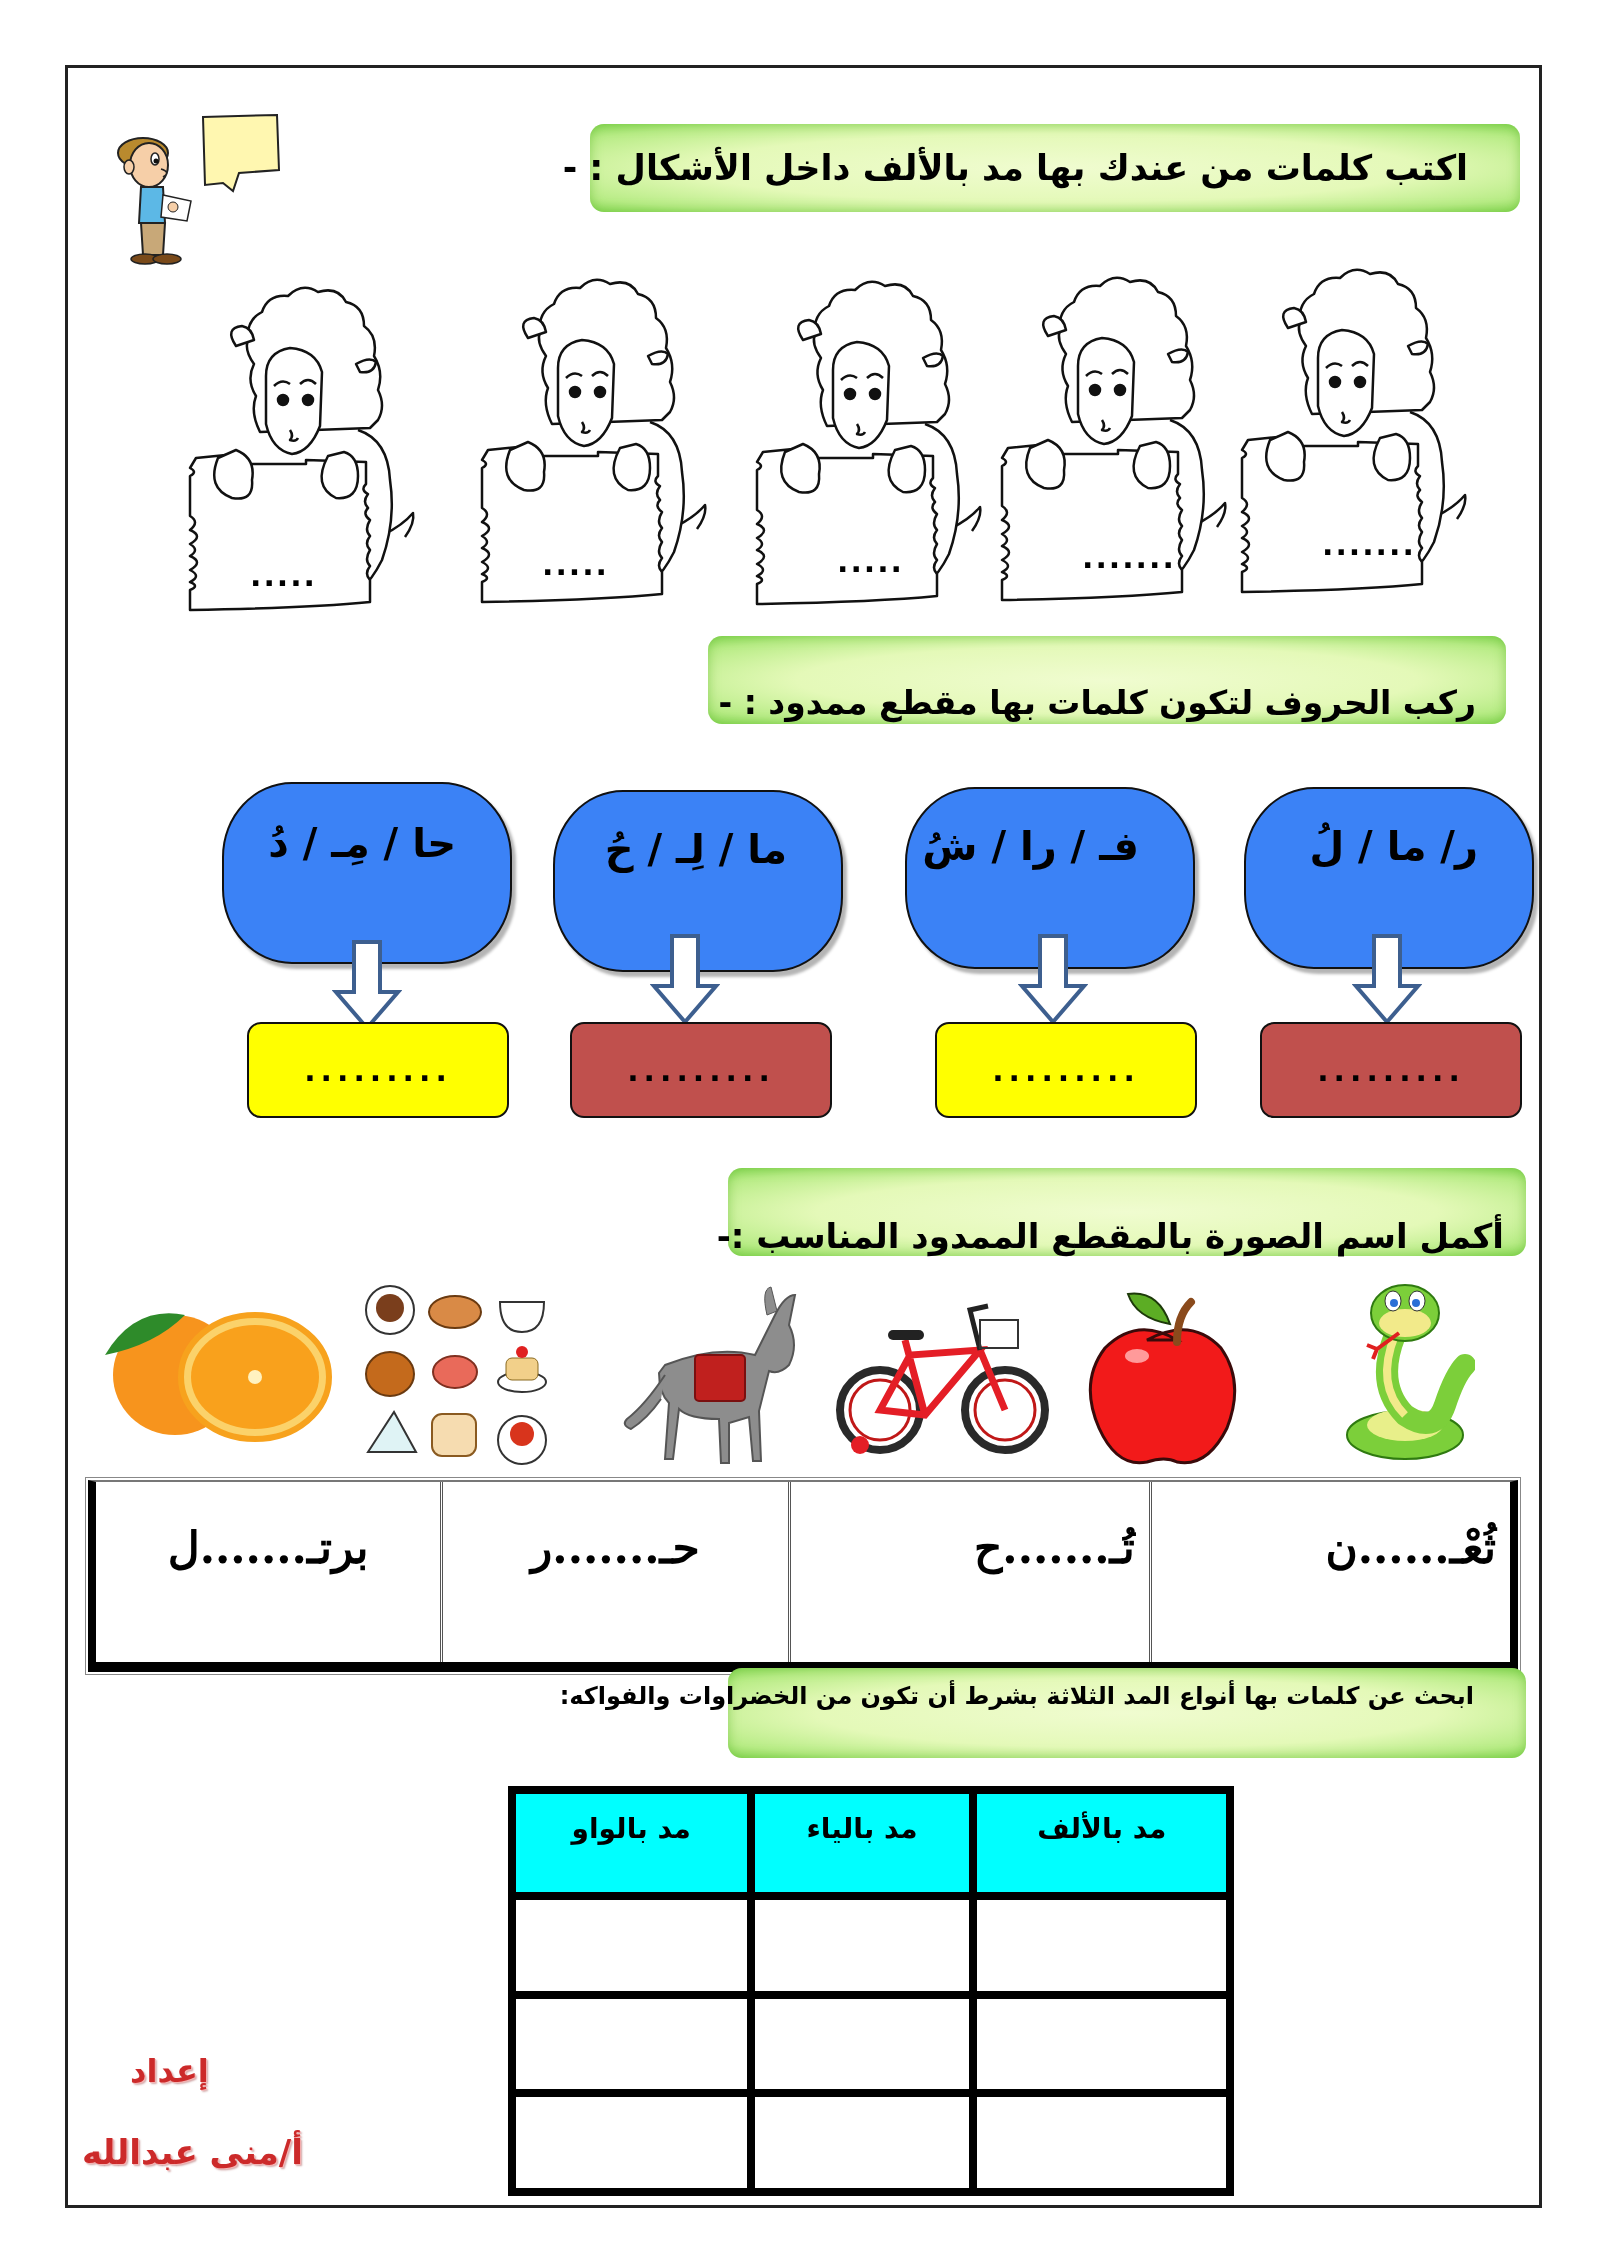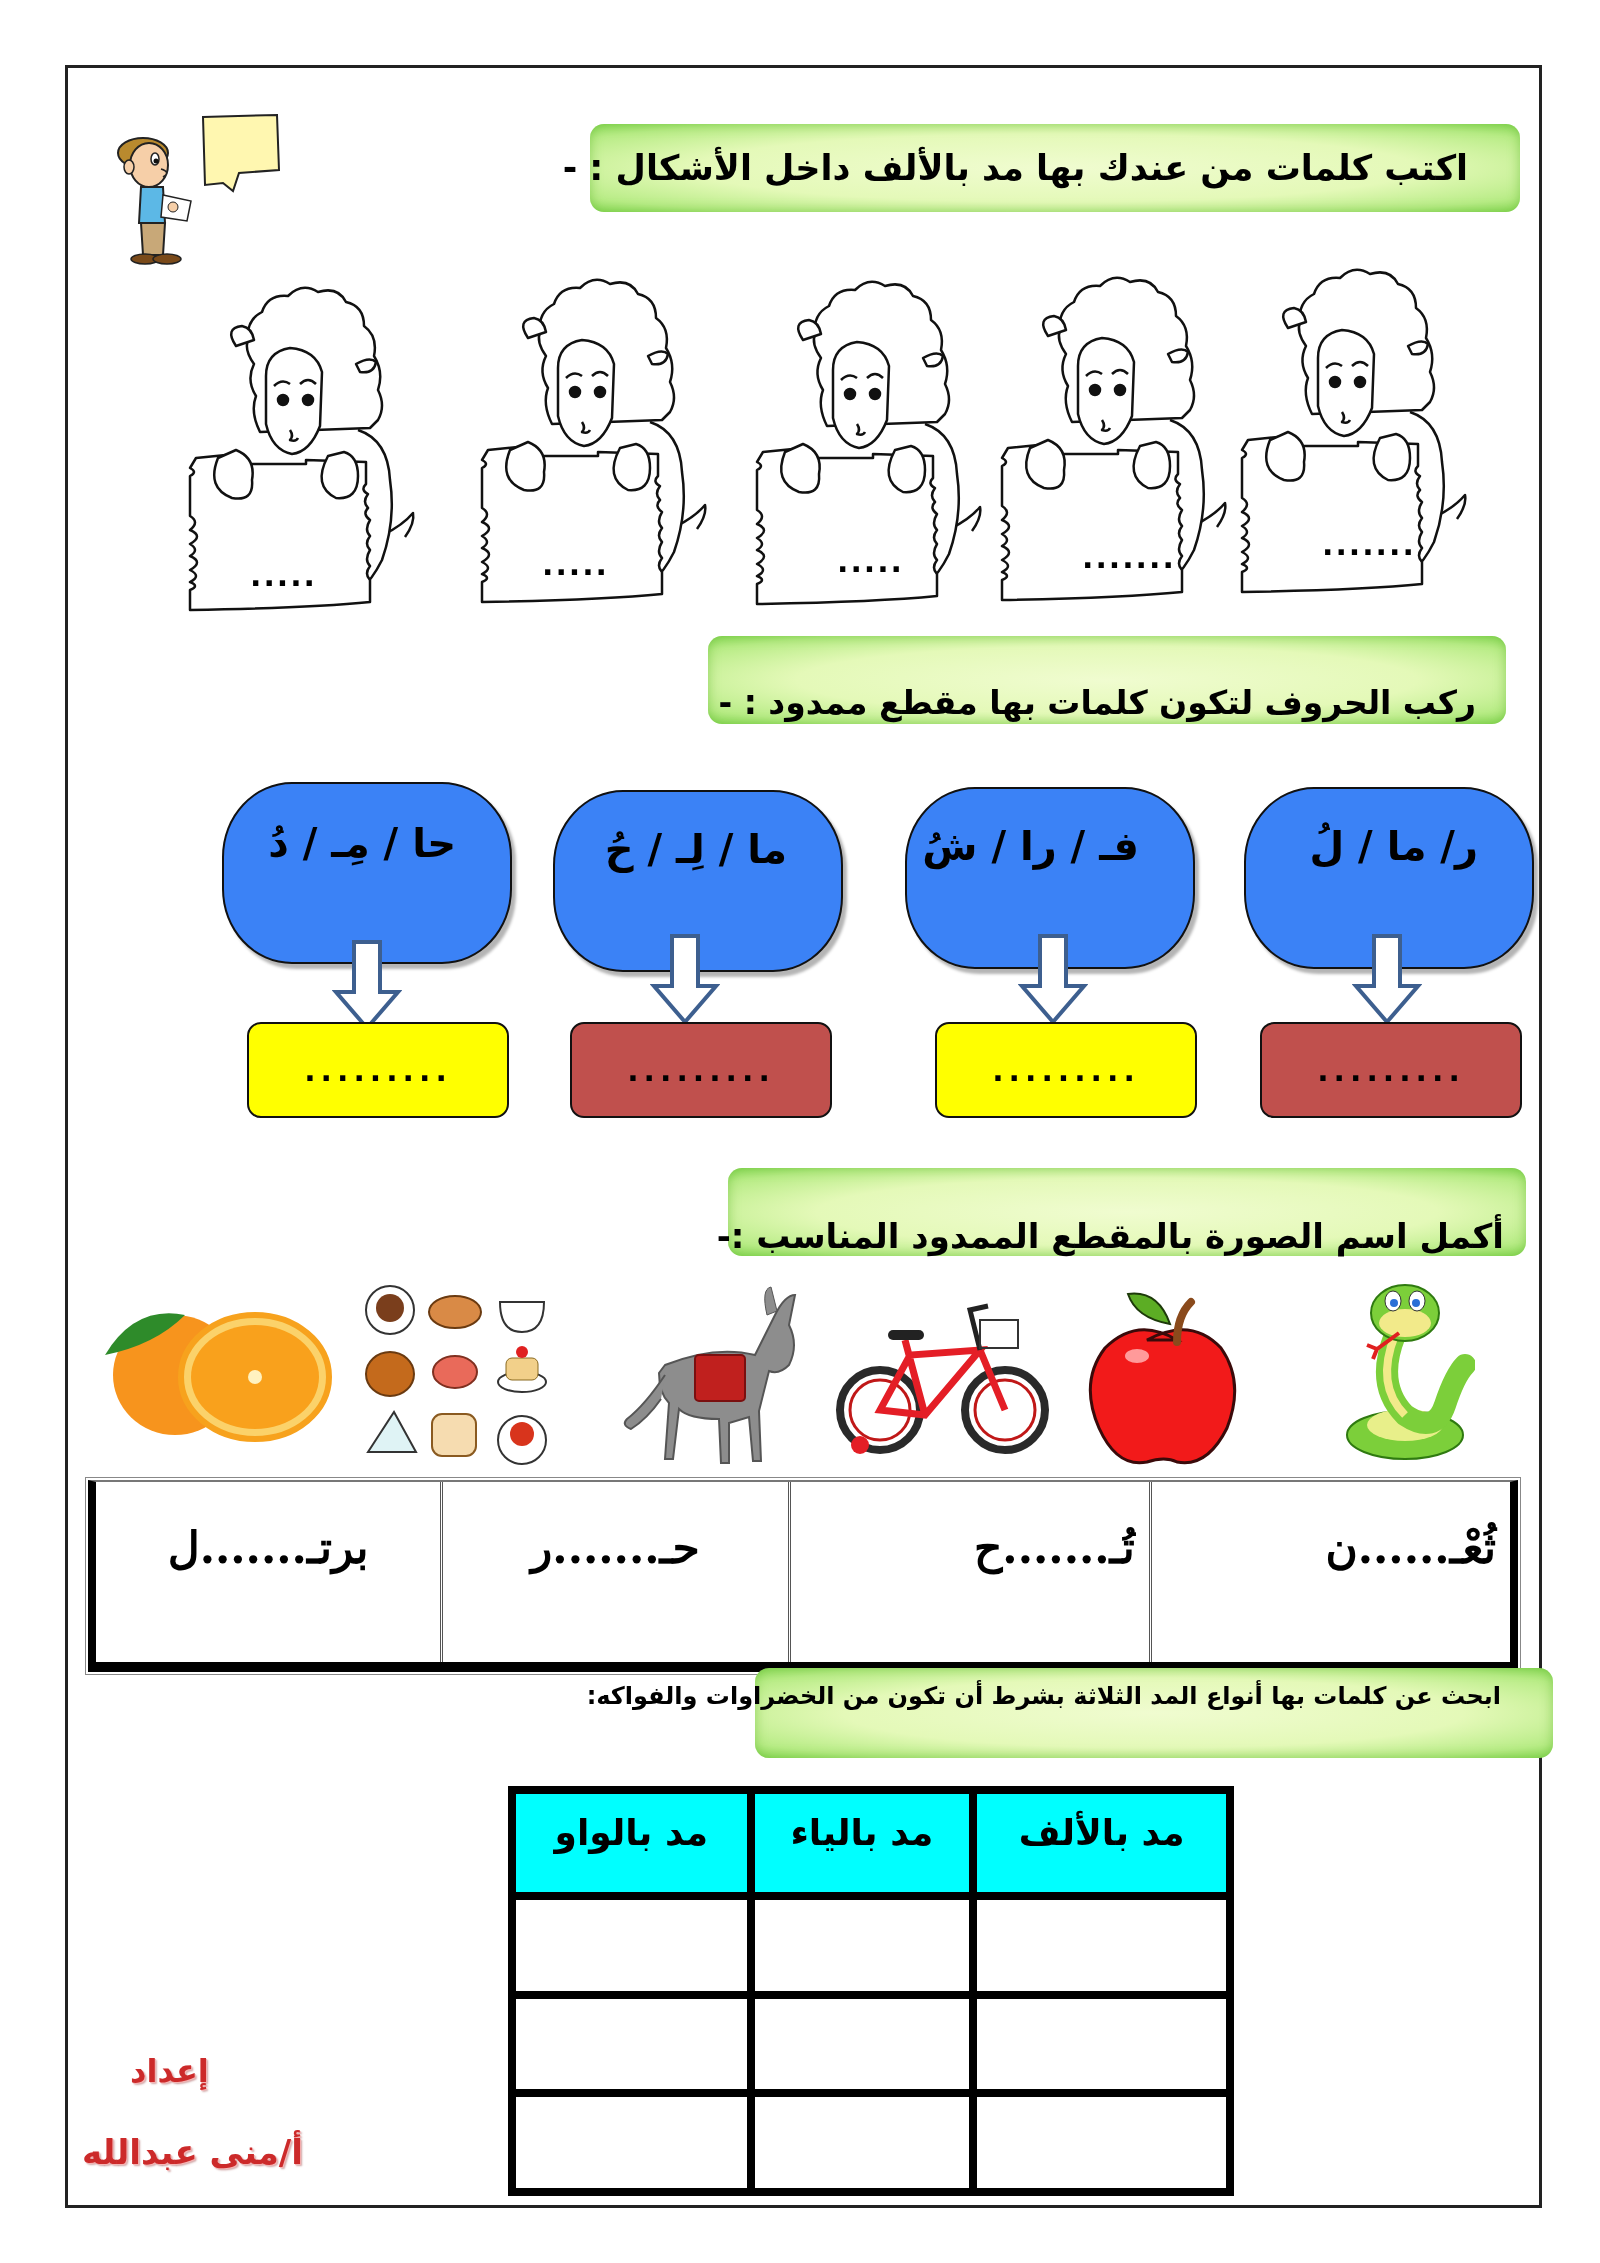--- a/index.html
+++ b/index.html
@@ -56,21 +56,21 @@
     .name-cell.right { text-align: right; padding-right: 14px; }
     .name-cell.center { text-align: center; }
 
     
     .madd-table {
       position: absolute; left: 508px; top: 1786px; width: 726px; height: 410px;
       border-collapse: collapse; direction: rtl;
     }
     .madd-table th, .madd-table td { border: 8px solid #000; }
     .madd-table th {
-      background: #00ffff; height: 106px; font-size: 36px; font-weight: bold; vertical-align: top; padding-top: 18px;
+      background: #00ffff; height: 106px; font-size: 28px; font-weight: bold; vertical-align: top; padding-top: 18px;
     }
     .madd-table td { height: 96px; background: #fff; }
 
     .credit { position: absolute; color: #cc2a2a; font-weight: bold; direction: rtl;
       text-shadow: 1px 1px 0 #f5b4b4, 2px 2px 2px rgba(120,0,0,0.35); }
   </style>
 </head>
 <body>
 
 <div class="page-frame"></div>
@@ -271,21 +271,21 @@
   <path d="M10 60 q30 -50 80 -40 q-30 30 -80 40 z" fill="#2e8b2a"></path>
 </svg>
 
 <div class="name-table">
   <div class="name-cell right">ثُعْـ......ن</div>
   <div class="name-cell right">تُـ.......ح</div>
   <div class="name-cell center">حـ.......ر</div>
   <div class="name-cell center">برتـ.......ل</div>
 </div>
 
-<div class="banner" style="left:728px; top:1668px; width:798px; height:90px; font-size:24px; align-items:flex-start; padding-top:14px; margin-left:27px;">
+<div class="banner" style="left:728px; top:1668px; width:798px; height:90px; font-size:24px; align-items:flex-start; padding-top:14px; ">
   <span>ابحث عن كلمات بها أنواع المد الثلاثة  بشرط أن تكون من الخضراوات والفواكه:</span>
 </div>
 
 <table class="madd-table">
   <thead>
     <tr>
       <th>مد بالألف</th>
       <th>مد بالياء</th>
       <th>مد بالواو</th>
     </tr>

